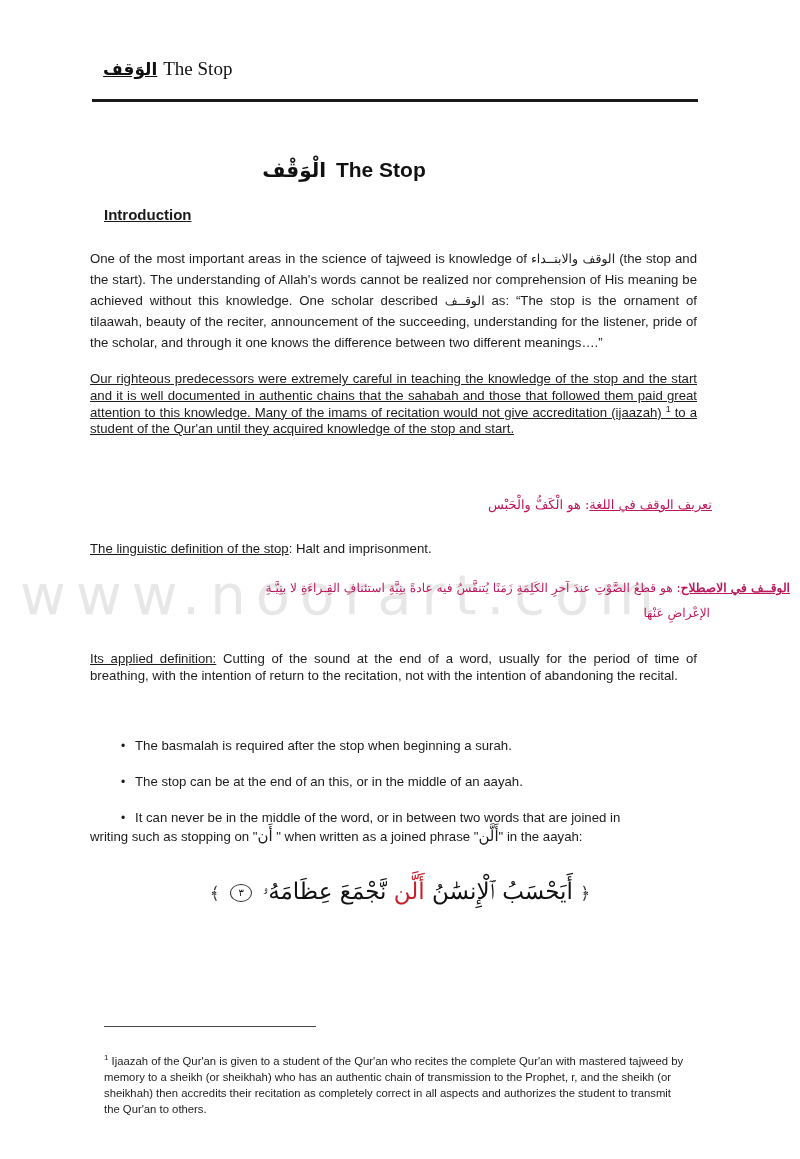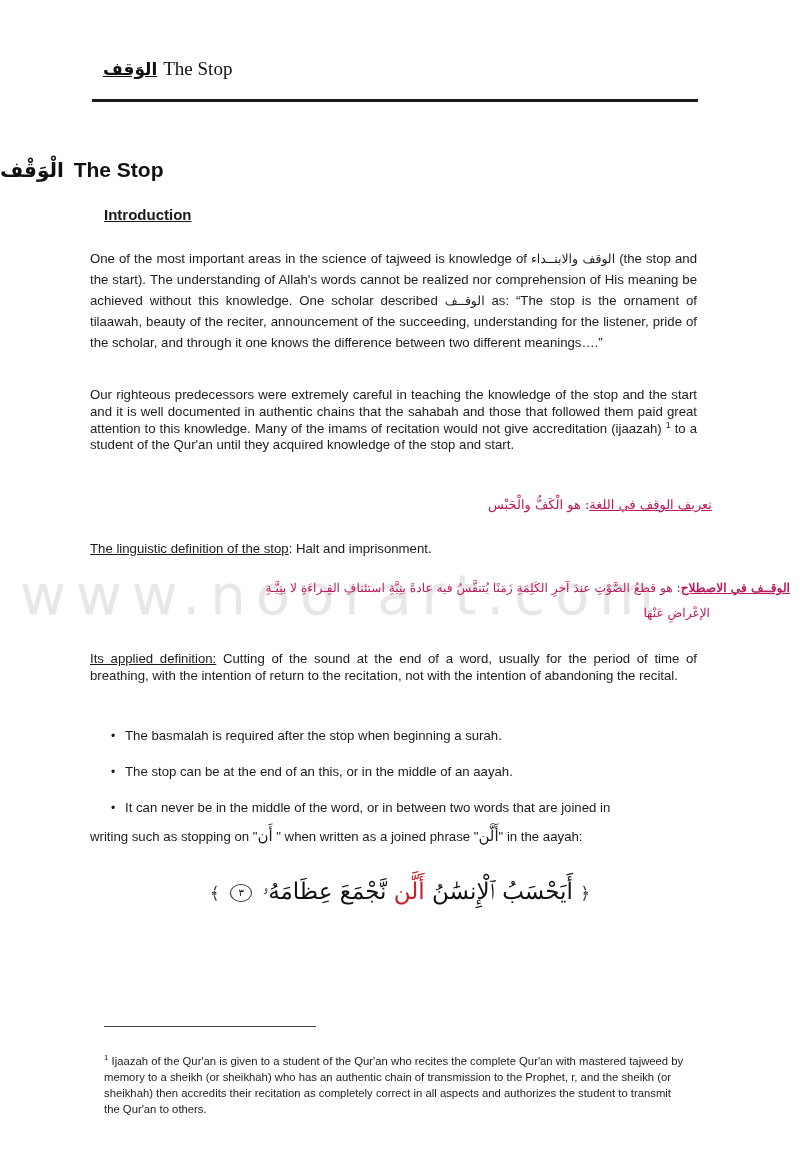--- a/index.html
+++ b/index.html
@@ -8,34 +8,34 @@
     font-family: "Liberation Sans", sans-serif; color: #1a1a1a;
   }
   .running-head {
     position: absolute; left: 103px; top: 58px; font-family: "Liberation Serif", serif;
     font-size: 19px; color: #111; display: flex; align-items: baseline; gap: 6px;
   }
   .running-head .ar { font-family: "DejaVu Sans", sans-serif; font-size: 17px; font-weight: bold; text-decoration: underline; }
   .head-rule { position: absolute; left: 92px; top: 99px; width: 606px; height: 3px; background: #1a1a1a; }
 
   .title {
-    position: absolute; left: 0; width: 688px; top: 158px; 
+    position: absolute; left: 0; width: 688px; top: 158px; text-align: center;
     font-size: 21px; font-weight: bold; color: #111;
   }
   .title .ar { font-family: "DejaVu Sans", sans-serif; font-size: 20px; margin-right: 4px; }
 
   .section-heading {
     position: absolute; left: 104px; top: 206px; font-size: 15px; font-weight: bold; text-decoration: underline;
   }
   .para {
     position: absolute; left: 90px; width: 607px; font-size: 13.2px; text-align: justify; color: #1c1c1c;
   }
   .para .ar { font-family: "DejaVu Serif", serif; font-size: 12.5px; }
   .p1 { top: 248px; line-height: 21px; }
-  .p2 { top: 387px; line-height: 16.8px; }
+  .p2 { top: 371px; line-height: 16.8px; text-decoration: underline; }
   sup { font-size: 9px; vertical-align: super; line-height: 0; }
 
   .ar-line {
     position: absolute; direction: rtl; font-family: "DejaVu Serif", serif; color: #be185d;
   }
   .ar-def1 { right: 88px; top: 497px; font-size: 13px; }
   .ar-def1 .u { text-decoration: underline; }
   .ling { position: absolute; left: 90px; top: 541px; font-size: 13.2px; }
   .ling .u { text-decoration: underline; margin-top: 36px; }
   .ar-def2 { right: 10px; top: 581px; font-size: 12.2px; white-space: nowrap; }
@@ -44,21 +44,21 @@
 
   .watermark {
     position: absolute; left: 0; top: 562px; width: 684px; text-align: center;
     font-family: "DejaVu Sans", sans-serif; font-size: 56px; letter-spacing: 10px; color: rgba(170,170,170,0.28);
     pointer-events: none;
   }
 
   .p3 { top: 650px; line-height: 17px; }
   .p3 .u { text-decoration: underline; }
 
-  .bullets { position: absolute; left: 106px; width: 592px; top: 722px; list-style: none; margin: 5px; padding: 0; font-size: 13.2px; }
+  .bullets { position: absolute; left: 106px; width: 592px; top: 722px; list-style: none; margin: 15px; padding: 0; font-size: 13.2px; }
   .bullets li { position: relative; padding-left: 14px; margin-bottom: 18px; line-height: 18px; }
   .bullets li::before { content: "\2022"; position: absolute; left: 0; top: 0; font-size: 12px; }
   .bullets li:nth-child(3) { margin-bottom: 0; }
   .cont { position: absolute; left: 90px; top: 827px; font-size: 13.2px; }
   .cont .ar { font-family: "DejaVu Serif", serif; font-size: 15px; }
 
   .aayah {
     position: absolute; left: 0; width: 800px; top: 878px; text-align: center; direction: rtl;
     font-family: "DejaVu Serif", serif; font-size: 23px; color: #111;
   }

